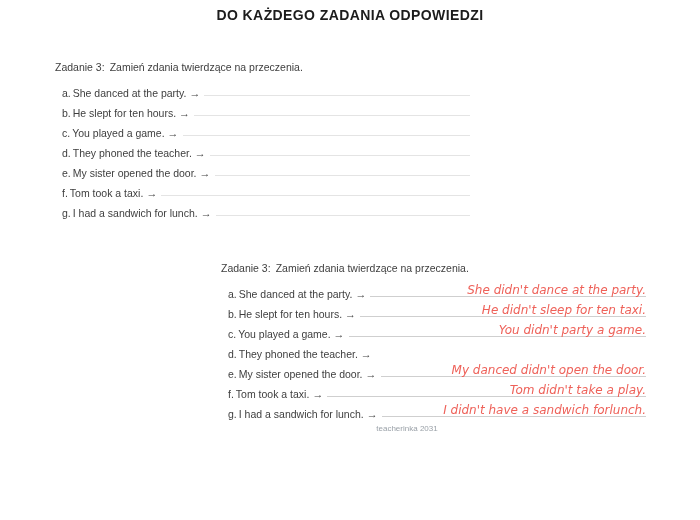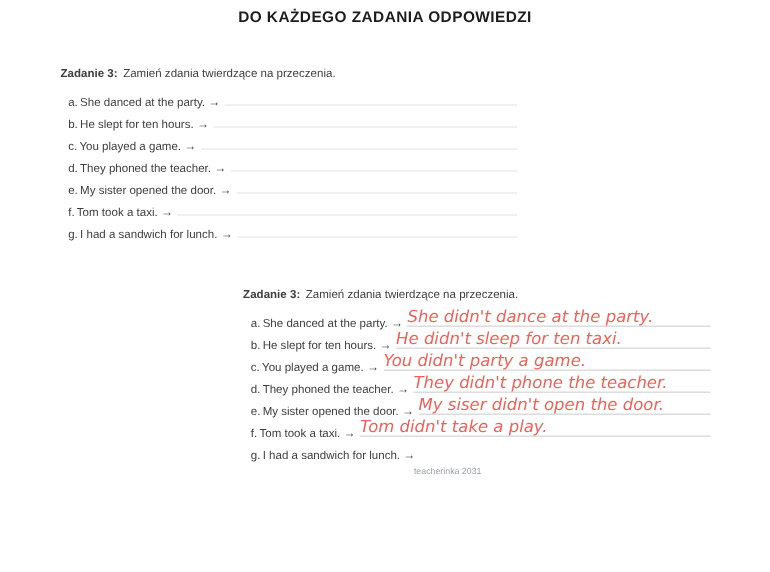--- a/index.html
+++ b/index.html
@@ -6,31 +6,31 @@
   body{
     width:700px;height:520px;background:#ffffff;position:relative;
     font-family:"Liberation Sans",sans-serif;overflow:hidden;
   }
   .title{
     position:absolute;top:7px;left:0;width:700px;text-align:center;
     font-size:14px;font-weight:700;letter-spacing:.4px;color:var(--title);
   }
   .block{position:absolute;color:var(--ink);font-size:10.5px;}
   .block .heading{height:18px;white-space:nowrap;}
-  .h-label{font-weight:700;margin-right:5px;text-align:right;}
+  .h-label{font-weight:400;margin-right:5px;text-align:right;}
   .row{display:flex;align-items:flex-end;height:20px;padding-left:7px;white-space:nowrap;}
   .letter{margin-right:2px;}
   .arrow{margin:0 4px 0 3px;font-size:11px;}
   .answer-line{
     flex:1;position:relative;height:14px;margin-bottom:3px;
     border-bottom:1px solid var(--line);
   }
   .answer{
-    position:absolute;left:0;right:0;bottom:-1px;text-align:left;
-    color:var(--red);font-size:15px;font-style:italic;white-space:nowrap;
+    position:absolute;left:0;right:0;bottom:-1px;text-align:right;
+    color:var(--red);font-size:12px;font-style:italic;white-space:nowrap;
     font-family:"DejaVu Sans",cursive;
   }
   .no-answers .answer-line{border-bottom-color:var(--line-light);}
   .block-blank{left:55px;top:61px;width:415px;}
   .block-answered{left:221px;top:262px;width:425px;}
   .footer{
     position:absolute;left:221px;top:424px;width:372px;text-align:center;
     font-size:8px;color:var(--muted);
   }
 </style>
@@ -140,44 +140,44 @@
         <span class="arrow">→</span>
         <span class="answer-line">
           <span class="answer">You didn't party a game.</span>
         </span>
       </div>
 
       <div class="row">
         <span class="letter">d.</span>
         <span class="sentence">They phoned the teacher.</span>
         <span class="arrow">→</span>
-        <span class="answer-line">
-          <span class="answer">They didn't phone the teacher.</span>
-        </span>
       </div>
 
       <div class="row">
         <span class="letter">e.</span>
         <span class="sentence">My sister opened the door.</span>
         <span class="arrow">→</span>
         <span class="answer-line">
-          <span class="answer">My siser didn't open the door.</span>
+          <span class="answer">My danced didn't open the door.</span>
         </span>
       </div>
 
       <div class="row">
         <span class="letter">f.</span>
         <span class="sentence">Tom took a taxi.</span>
         <span class="arrow">→</span>
         <span class="answer-line">
           <span class="answer">Tom didn't take a play.</span>
         </span>
       </div>
 
       <div class="row">
         <span class="letter">g.</span>
         <span class="sentence">I had a sandwich for lunch.</span>
         <span class="arrow">→</span>
+        <span class="answer-line">
+          <span class="answer">I didn't have a sandwich forlunch.</span>
+        </span>
       </div>
     </div>
 </div>
 
 <div class="footer">teacherinka 2031</div>
 
 </body></html>

